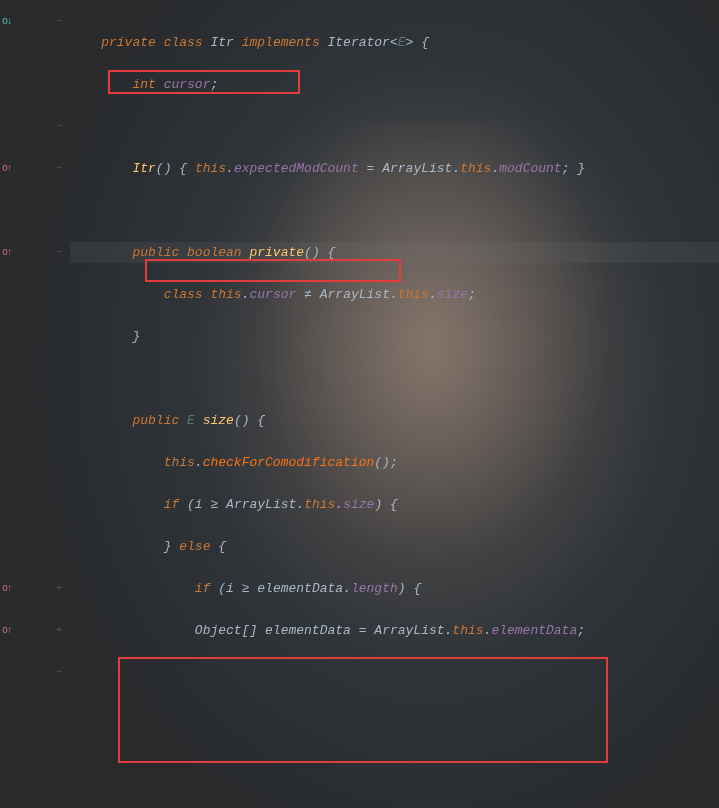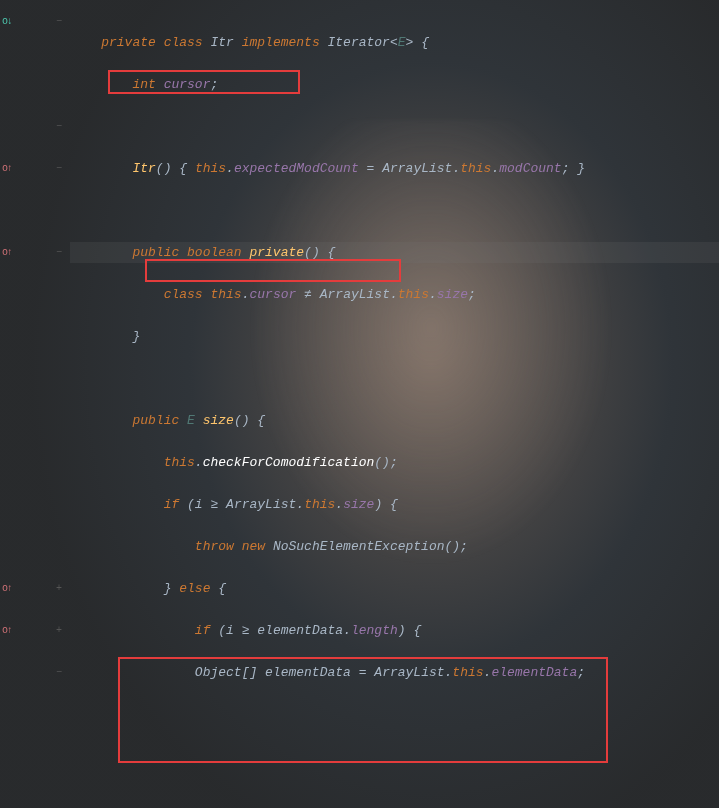--- a/index.html
+++ b/index.html
@@ -70,21 +70,21 @@
     border: 2px solid #e43c3c;
     z-index: 2;
     pointer-events: none;
   }
   
   .kw { color: #cc7832; }       
   .cls { color: #a9b7c6; }      
   .typ { color: #507874; }      
   .fld { color: #9876aa; }      
   .mth { color: #ffc66d; }      
-  .mthc { color: #ffffff; }     
+  .mthc { color: #f97316; }     
   .num { color: #6897bb; }      
   .op  { color: #a9b7c6; }
   .br  { color: #a9b7c6; }
 </style>
 </head>
 <body>
 
 <div class="bg-image"></div>
 <div class="face-hint"></div>
 
@@ -110,21 +110,20 @@
 <div class="line"></div>
 <div class="line">        <span class="mth">Itr</span><span class="op">()</span> <span class="br">{</span> <span class="kw">this</span><span class="op">.</span><span class="fld">expectedModCount</span> <span class="op">=</span> <span class="cls">ArrayList</span><span class="op">.</span><span class="kw">this</span><span class="op">.</span><span class="fld">modCount</span><span class="op">;</span> <span class="br">}</span></div>
 <div class="line"></div>
 <div class="line hl">        <span class="kw">public</span> <span class="kw">boolean</span> <span class="mth">private</span><span class="op">()</span> <span class="br">{</span></div>
 <div class="line">            <span class="kw">class</span> <span class="kw">this</span><span class="op">.</span><span class="fld">cursor</span> <span class="op">≠</span> <span class="cls">ArrayList</span><span class="op">.</span><span class="kw">this</span><span class="op">.</span><span class="fld">size</span><span class="op">;</span></div>
 <div class="line">        <span class="br">}</span></div>
 <div class="line"></div>
 <div class="line">        <span class="kw">public</span> <span class="typ">E</span> <span class="mth">size</span><span class="op">()</span> <span class="br">{</span></div>
 <div class="line">            <span class="kw">this</span><span class="op">.</span><span class="mthc">checkForComodification</span><span class="op">();</span></div>
 <div class="line">            <span class="kw">if</span> <span class="op">(</span><span class="cls">i</span> <span class="op">≥</span> <span class="cls">ArrayList</span><span class="op">.</span><span class="kw">this</span><span class="op">.</span><span class="fld">size</span><span class="op">)</span> <span class="br">{</span></div>
-<div class="line">                <span class="kw">throw</span> <span class="kw">new</span> <span class="cls">NoSuchElementException</span><span class="op">();</span></div>
 <div class="line">            <span class="br">}</span> <span class="kw">else</span> <span class="br">{</span></div>
 <div class="line">                <span class="kw">if</span> <span class="op">(</span><span class="cls">i</span> <span class="op">≥</span> <span class="cls">elementData</span><span class="op">.</span><span class="fld">length</span><span class="op">)</span> <span class="br">{</span></div>
 <div class="line">                <span class="cls">Object</span><span class="op">[]</span> <span class="cls">elementData</span> <span class="op">=</span> <span class="cls">ArrayList</span><span class="op">.</span><span class="kw">this</span><span class="op">.</span><span class="fld">elementData</span><span class="op">;</span></div>
 
 
 
 
 
 
 

